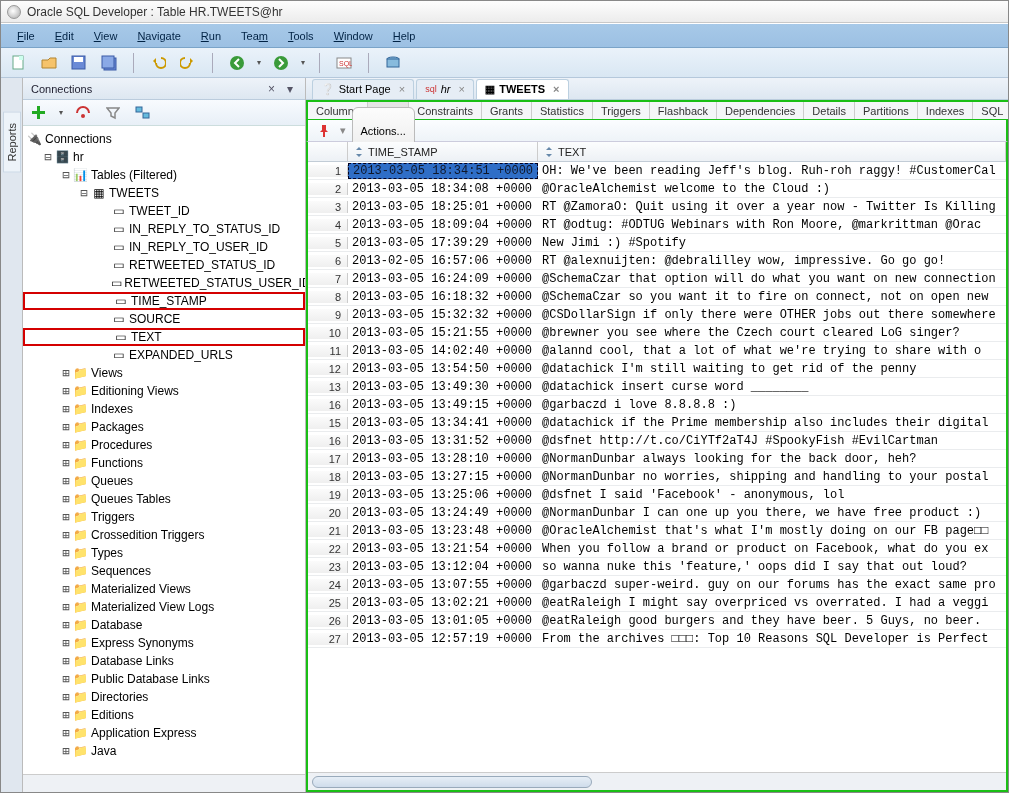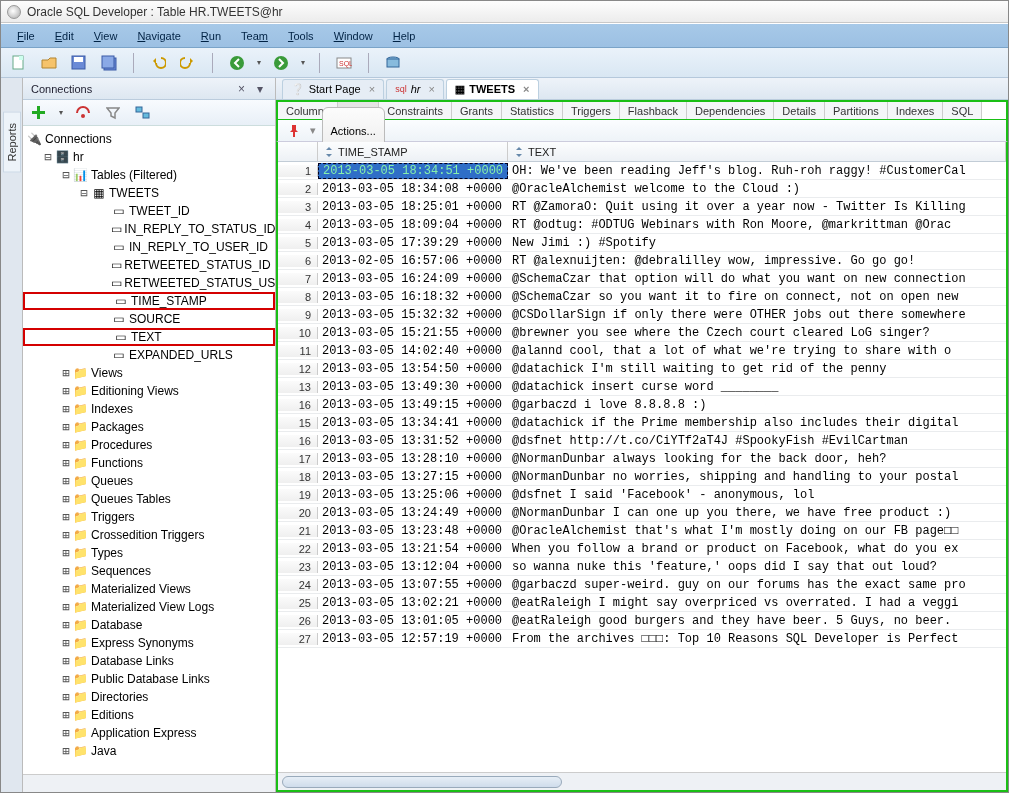--- a/index.html
+++ b/index.html
@@ -9,21 +9,21 @@
   .title-bar .orb { width:14px; height:14px; background: radial-gradient(circle at 5px 5px,#fff,#aaa); border-radius:50%; border:1px solid #999; }
   .menu-bar { height: 25px; background: linear-gradient(#a7c9e8,#9cc0e3); border-top: 1px solid #fff; border-bottom: 1px solid #7aa3c8; display:flex; align-items:center; padding: 0 6px; }
   .menu-bar .mi { padding: 3px 10px; color: #002244; cursor: default; }
   .menu-bar .mi u { text-decoration: underline; }
   .tool-bar { height: 30px; background: linear-gradient(#eaf2fa,#d9e7f3); border-bottom:1px solid #b5c8db; display:flex; align-items:center; padding:0 8px; gap:10px; }
   .tool-bar .sep { width:1px; background:#aab; height:20px; margin:0 4px; }
   .tb-btn { width:20px; height:20px; display:flex; align-items:center; justify-content:center; border-radius:2px; }
   .main { flex:1; display:flex; overflow:hidden; }
   .left-gutter { width: 22px; background:#e0e7ef; border-right:1px solid #bbb; display:flex; flex-direction:column; align-items:center; padding-top:30px;}
   .left-gutter .tabrot { writing-mode: vertical-rl; transform: rotate(180deg); font-size:11px; color:#333; background:#edf3f9; border:1px solid #c9d6e3; padding: 10px 2px; margin-top:4px;}
-  .conn-panel { width: 253px; background:#fff; border-right:1px solid #bbb; display:flex; flex-direction:column; }
+  .conn-panel { width: 283px; background:#fff; border-right:1px solid #bbb; display:flex; flex-direction:column; }
   .conn-header { height:22px; background:linear-gradient(#eef3f9,#dde7f1); border-bottom:1px solid #bcd; display:flex; align-items:center; padding:0 8px; justify-content:space-between; color:#223;}
   .conn-header .tabtitle { font-size:11px; }
   .conn-header .x { font-size:12px; color:#556; padding:0 4px; }
   .conn-tb { height:26px; background:linear-gradient(#f8fbfe,#e8eff7); border-bottom:1px solid #cdd; display:flex; align-items:center; padding:0 6px; gap:10px;}
   .tree { flex:1; overflow:auto; padding: 4px 0 80px 0; font-size:12px; }
   .tree .node { display:flex; align-items:center; height:18px; padding-right:6px; white-space:nowrap; }
   .tree .node .tw { width:14px; text-align:center; color:#555; cursor:default; font-family:monospace; }
   .tree .ic { width:16px; height:14px; display:inline-flex; align-items:center; justify-content:center; margin-right:2px; }
   .tree .lbl { color:#000; }
   .tree .redbox { border:2px solid #d40000; }
@@ -41,21 +41,21 @@
   .grid-head { display:flex; height:20px; background:linear-gradient(#fcfdfe,#edf1f5); border-bottom:1px solid #c2ccd6; font-size:11px; color:#222;}
   .gh-row { width:40px; border-right:1px solid #ccc; }
   .gh-col { display:flex; align-items:center; padding:0 6px; border-right:1px solid #ccc; gap:4px;}
   .gh-ts { width:190px; }
   .gh-tx { flex:1; }
   .sort-ic { width:10px; height:10px; display:inline-block;}
   .grid-body { flex:1; overflow-y:auto; overflow-x:auto; font-family: "Courier New", monospace; font-size:12px; }
   .gr { display:flex; height:18px; border-bottom:1px solid #eaecee; align-items:center; }
   .gr .rn { width:40px; text-align:right; padding-right:6px; color:#333; background:linear-gradient(#fbfbfb,#efefef); border-right:1px solid #ccc; font-family: Tahoma, Arial, sans-serif; font-size:11px;}
   .gr .ts { width:190px; padding:0 4px; white-space:nowrap; overflow:hidden; }
-  .gr .ts.sel { background:#2f6ec7; color:#86efac; border:1px dashed #002; }
+  .gr .ts.sel { background:#2f6ec7; color:#0f172a; border:1px dashed #002; }
   .gr .tx { flex:1; padding:0 4px; white-space:nowrap; overflow:hidden; }
   .hscroll { height:18px; background:#eef1f5; display:flex; align-items:center; padding:0 4px; border-top:1px solid #ccc;}
   .hscroll .thumb { height:12px; width:280px; background:linear-gradient(#e6eef6,#cfdceb); border:1px solid #9ab; border-radius:6px; }
   svg { display:block; }
   .bottom-hscroll { height:18px; border-top:1px solid #ccc; background:#eef1f5; display:flex; align-items:center; }
 </style>
 </head>
 <body>
 
 <div class="window-frame">

